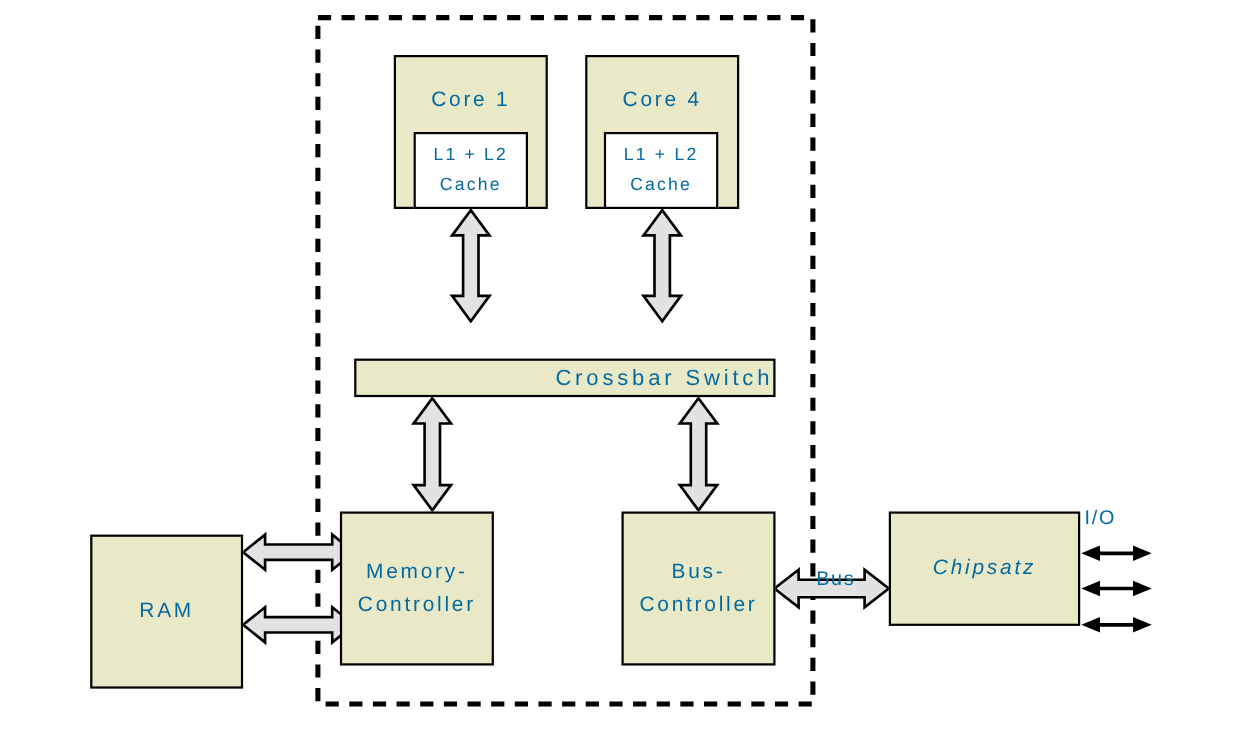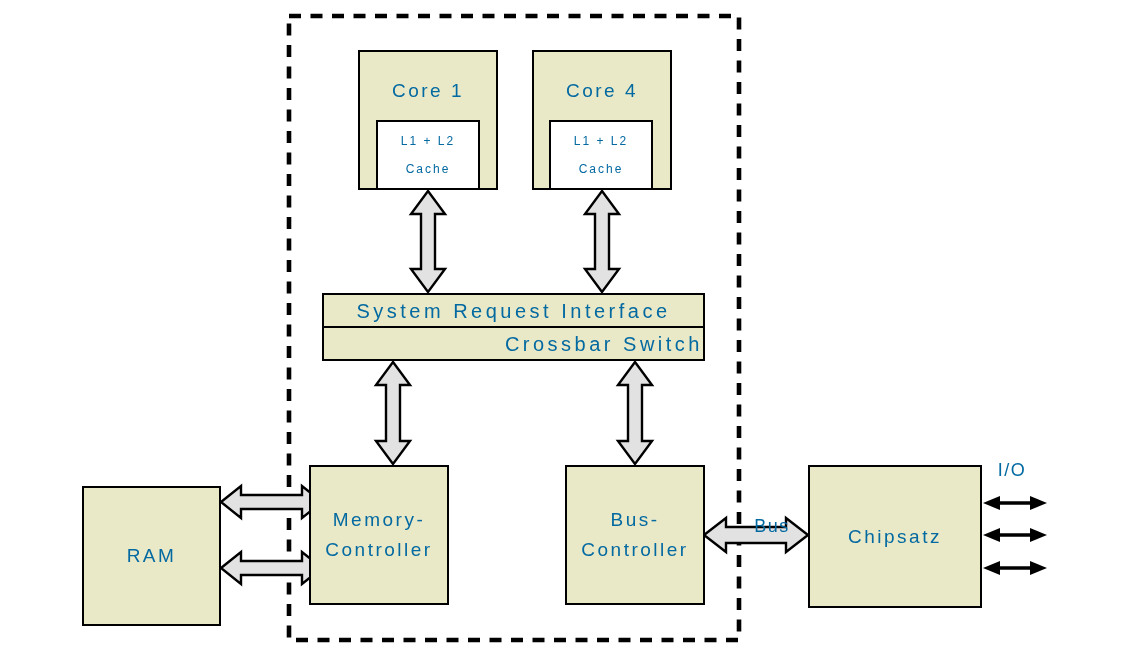--- a/index.html
+++ b/index.html
@@ -28,43 +28,43 @@
     position:absolute;box-sizing:border-box;
     background:var(--box-fill);
     border:2.2px solid var(--line);
     display:flex;flex-direction:column;align-items:center;justify-content:center;
     text-align:center;
     font-size:19px;letter-spacing:2.5px;line-height:30px;
     white-space:nowrap;
   }
   .box.cache{
     background:var(--cache-fill);
-    font-size:12px;letter-spacing:2px;line-height:28px;
+    font-size:16px;letter-spacing:2px;line-height:28px;
   }
   .box.bar{
     font-size:20px;letter-spacing:3.5px;
     justify-content:center;
   }
   .box.core{justify-content:flex-start;padding-top:24px;}
 
   #core1{left:358px;top:50px;width:140px;height:140px;}
   #core2{left:532px;top:50px;width:140px;height:140px;}
   #cache1{left:376px;top:120px;width:104px;height:70px;}
   #cache2{left:549px;top:120px;width:104px;height:70px;}
   #sri{left:322px;top:293px;width:383px;height:35px;}
   #crossbar{left:322px;top:326px;width:383px;height:35px;align-items:flex-end;}
   #ram{left:82px;top:465px;width:139px;height:140px;margin-top:21px;}
   #memctrl{left:309px;top:465px;width:140px;height:140px;}
   #busctrl{left:565px;top:465px;width:140px;height:140px;}
-  #chipset{left:808px;top:465px;width:174px;height:143px;}
+  #chipset{left:808px;top:465px;width:174px;height:104px;font-style:italic;}
 
   .float-label{
     position:absolute;
     font-size:18px;letter-spacing:1.5px;
-    text-align:center;white-space:nowrap;
+    text-align:left;white-space:nowrap;
   }
   #bus-label{left:742px;top:516px;width:60px;}
   #io-label{left:986px;top:460px;width:52px;}
 </style>
 </head>
 <body>
 
 <div class="canvas">
 
   <svg class="underlay" width="1126" height="668" viewBox="0 0 1126 668">
@@ -106,23 +106,20 @@
 
   <div class="box cache" id="cache1">
     <span>L1 + L2</span>
     <span>Cache</span>
   </div>
   <div class="box cache" id="cache2">
     <span>L1 + L2</span>
     <span>Cache</span>
   </div>
 
-  <div class="box bar" id="sri">
-    <span>System Request Interface</span>
-  </div>
   <div class="box bar" id="crossbar">
     <span>Crossbar Switch</span>
   </div>
 
   <div class="box" id="ram">
     <span>RAM</span>
   </div>
 
   <div class="box" id="memctrl">
     <span>Memory-</span>

